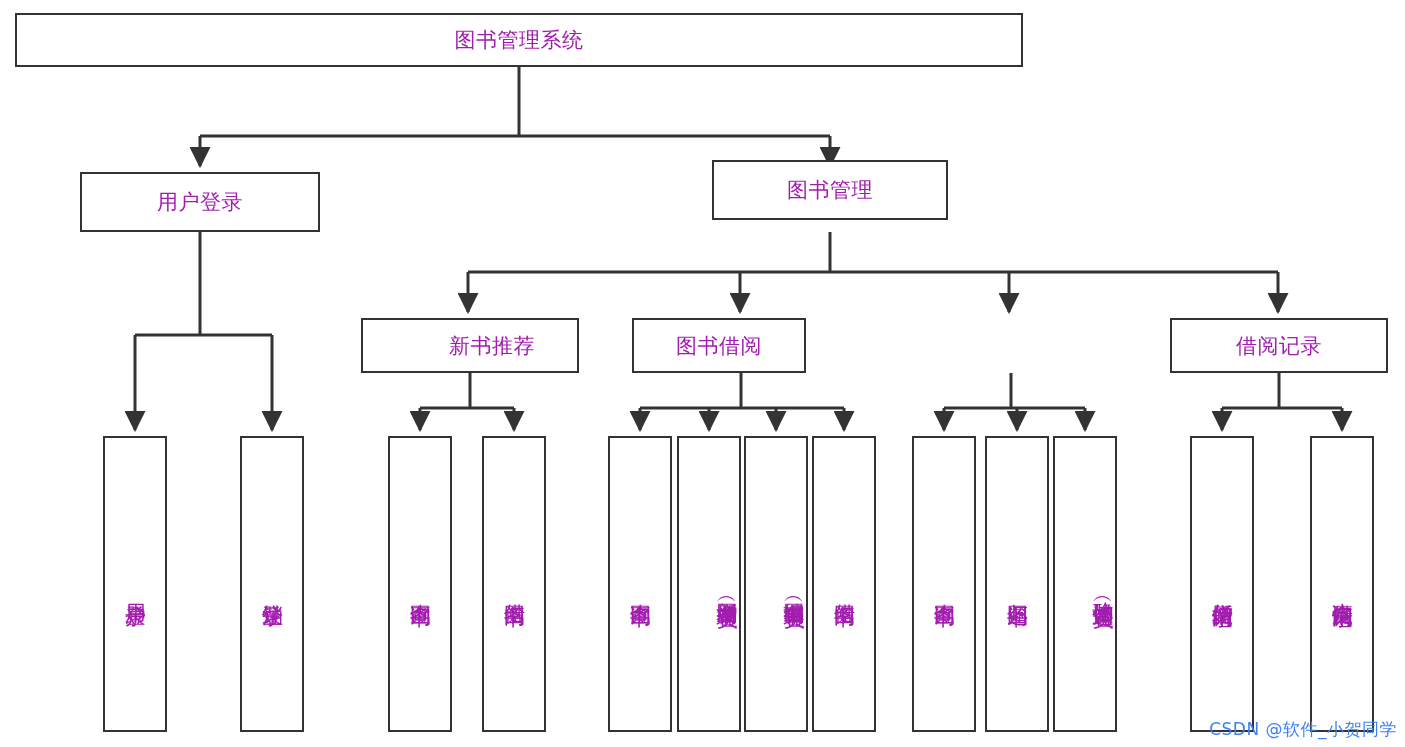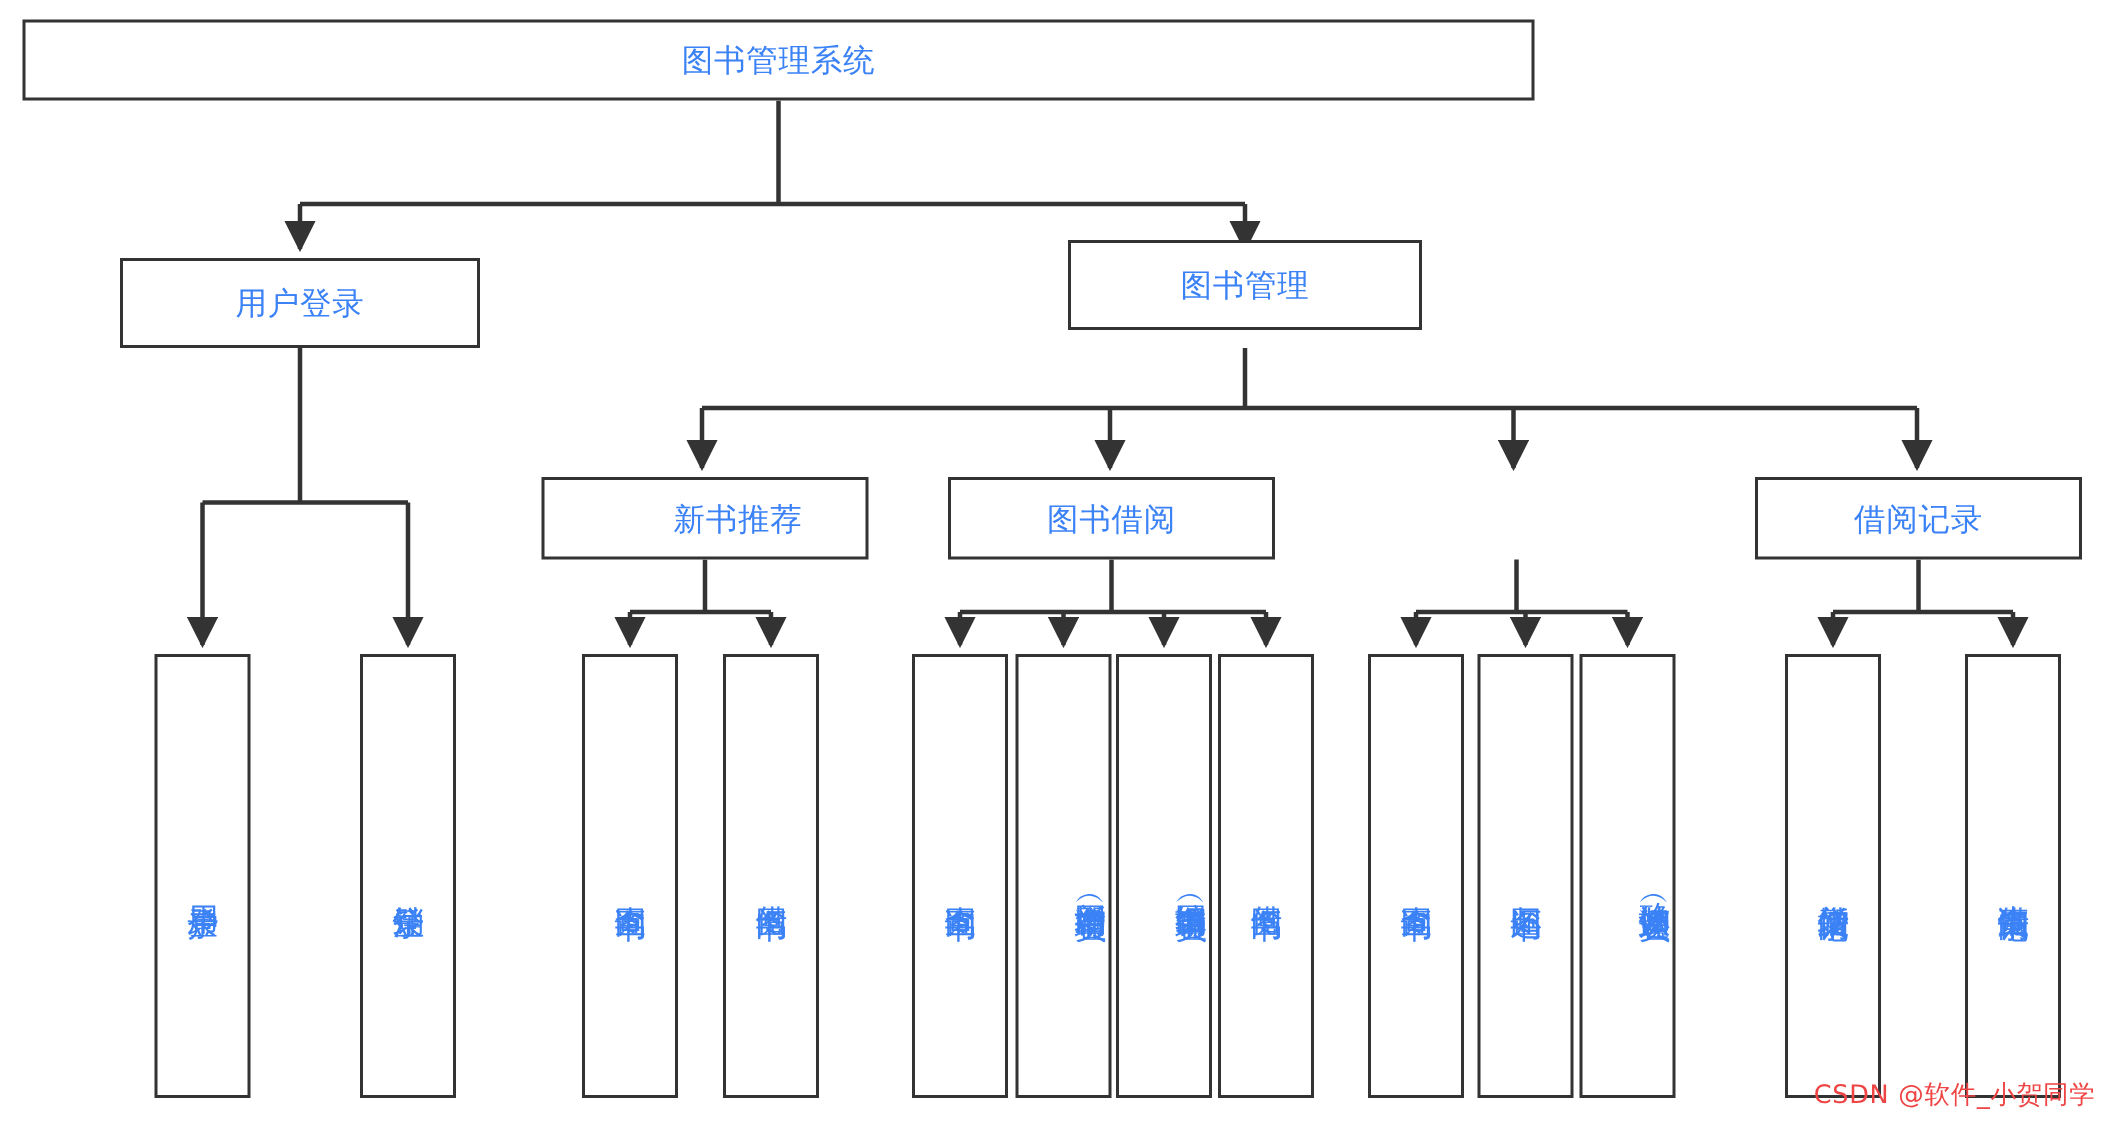--- a/index.html
+++ b/index.html
@@ -26,21 +26,21 @@
     pointer-events: none;
   }
   .node {
     position: absolute;
     box-sizing: border-box;
     background: #ffffff;
     border: 2px solid #333333;
     display: flex;
     align-items: center;
     justify-content: center;
-    color: #3b82f6;
+    color: #a21caf;
   }
   .node.horiz {
     font-size: 21px;
     letter-spacing: 0.5px;
   }
   .node.vert {
     writing-mode: vertical-rl;
     text-orientation: upright;
     font-size: 21px;
     line-height: 1.18;
@@ -52,21 +52,21 @@
     white-space: normal;
   }
   .node.vert.center-text {
     align-items: center;
   }
   .watermark {
     position: absolute;
     right: 8px;
     bottom: 6px;
     font-size: 17px;
-    color: #ef4444;
+    color: #3b82f6;
     letter-spacing: 0.5px;
     white-space: nowrap;
   }
 </style>
 </head>
 <body>
 
 <div id="canvas">
 
   <svg class="wires" viewBox="0 0 1405 747" xmlns="http://www.w3.org/2000/svg">
@@ -127,21 +127,21 @@
   <div class="node horiz" style="left:80px; top:172px; width:240px; height:60px;">
     <span>用户登录</span>
   </div>
   <div class="node horiz" style="left:712px; top:160px; width:236px; height:60px;">
     <span>图书管理</span>
   </div>
 
   <div class="node horiz" style="left:361px; top:318px; width:218px; height:55px;padding-left:44px;">
     <span>新书推荐</span>
   </div>
-  <div class="node horiz" style="left:632px; top:318px; width:218px; height:55px;">
+  <div class="node horiz" style="left:632px; top:318px; width:174px; height:55px;">
     <span>图书借阅</span>
   </div>
   <div class="node horiz" style="left:1170px; top:318px; width:218px; height:55px;">
     <span>借阅记录</span>
   </div>
 
   <div class="node vert center-text" style="left:103px; top:436px; width:64px; height:296px;">
     <span>用户登录</span>
   </div>
   <div class="node vert center-text" style="left:240px; top:436px; width:64px; height:296px;">

